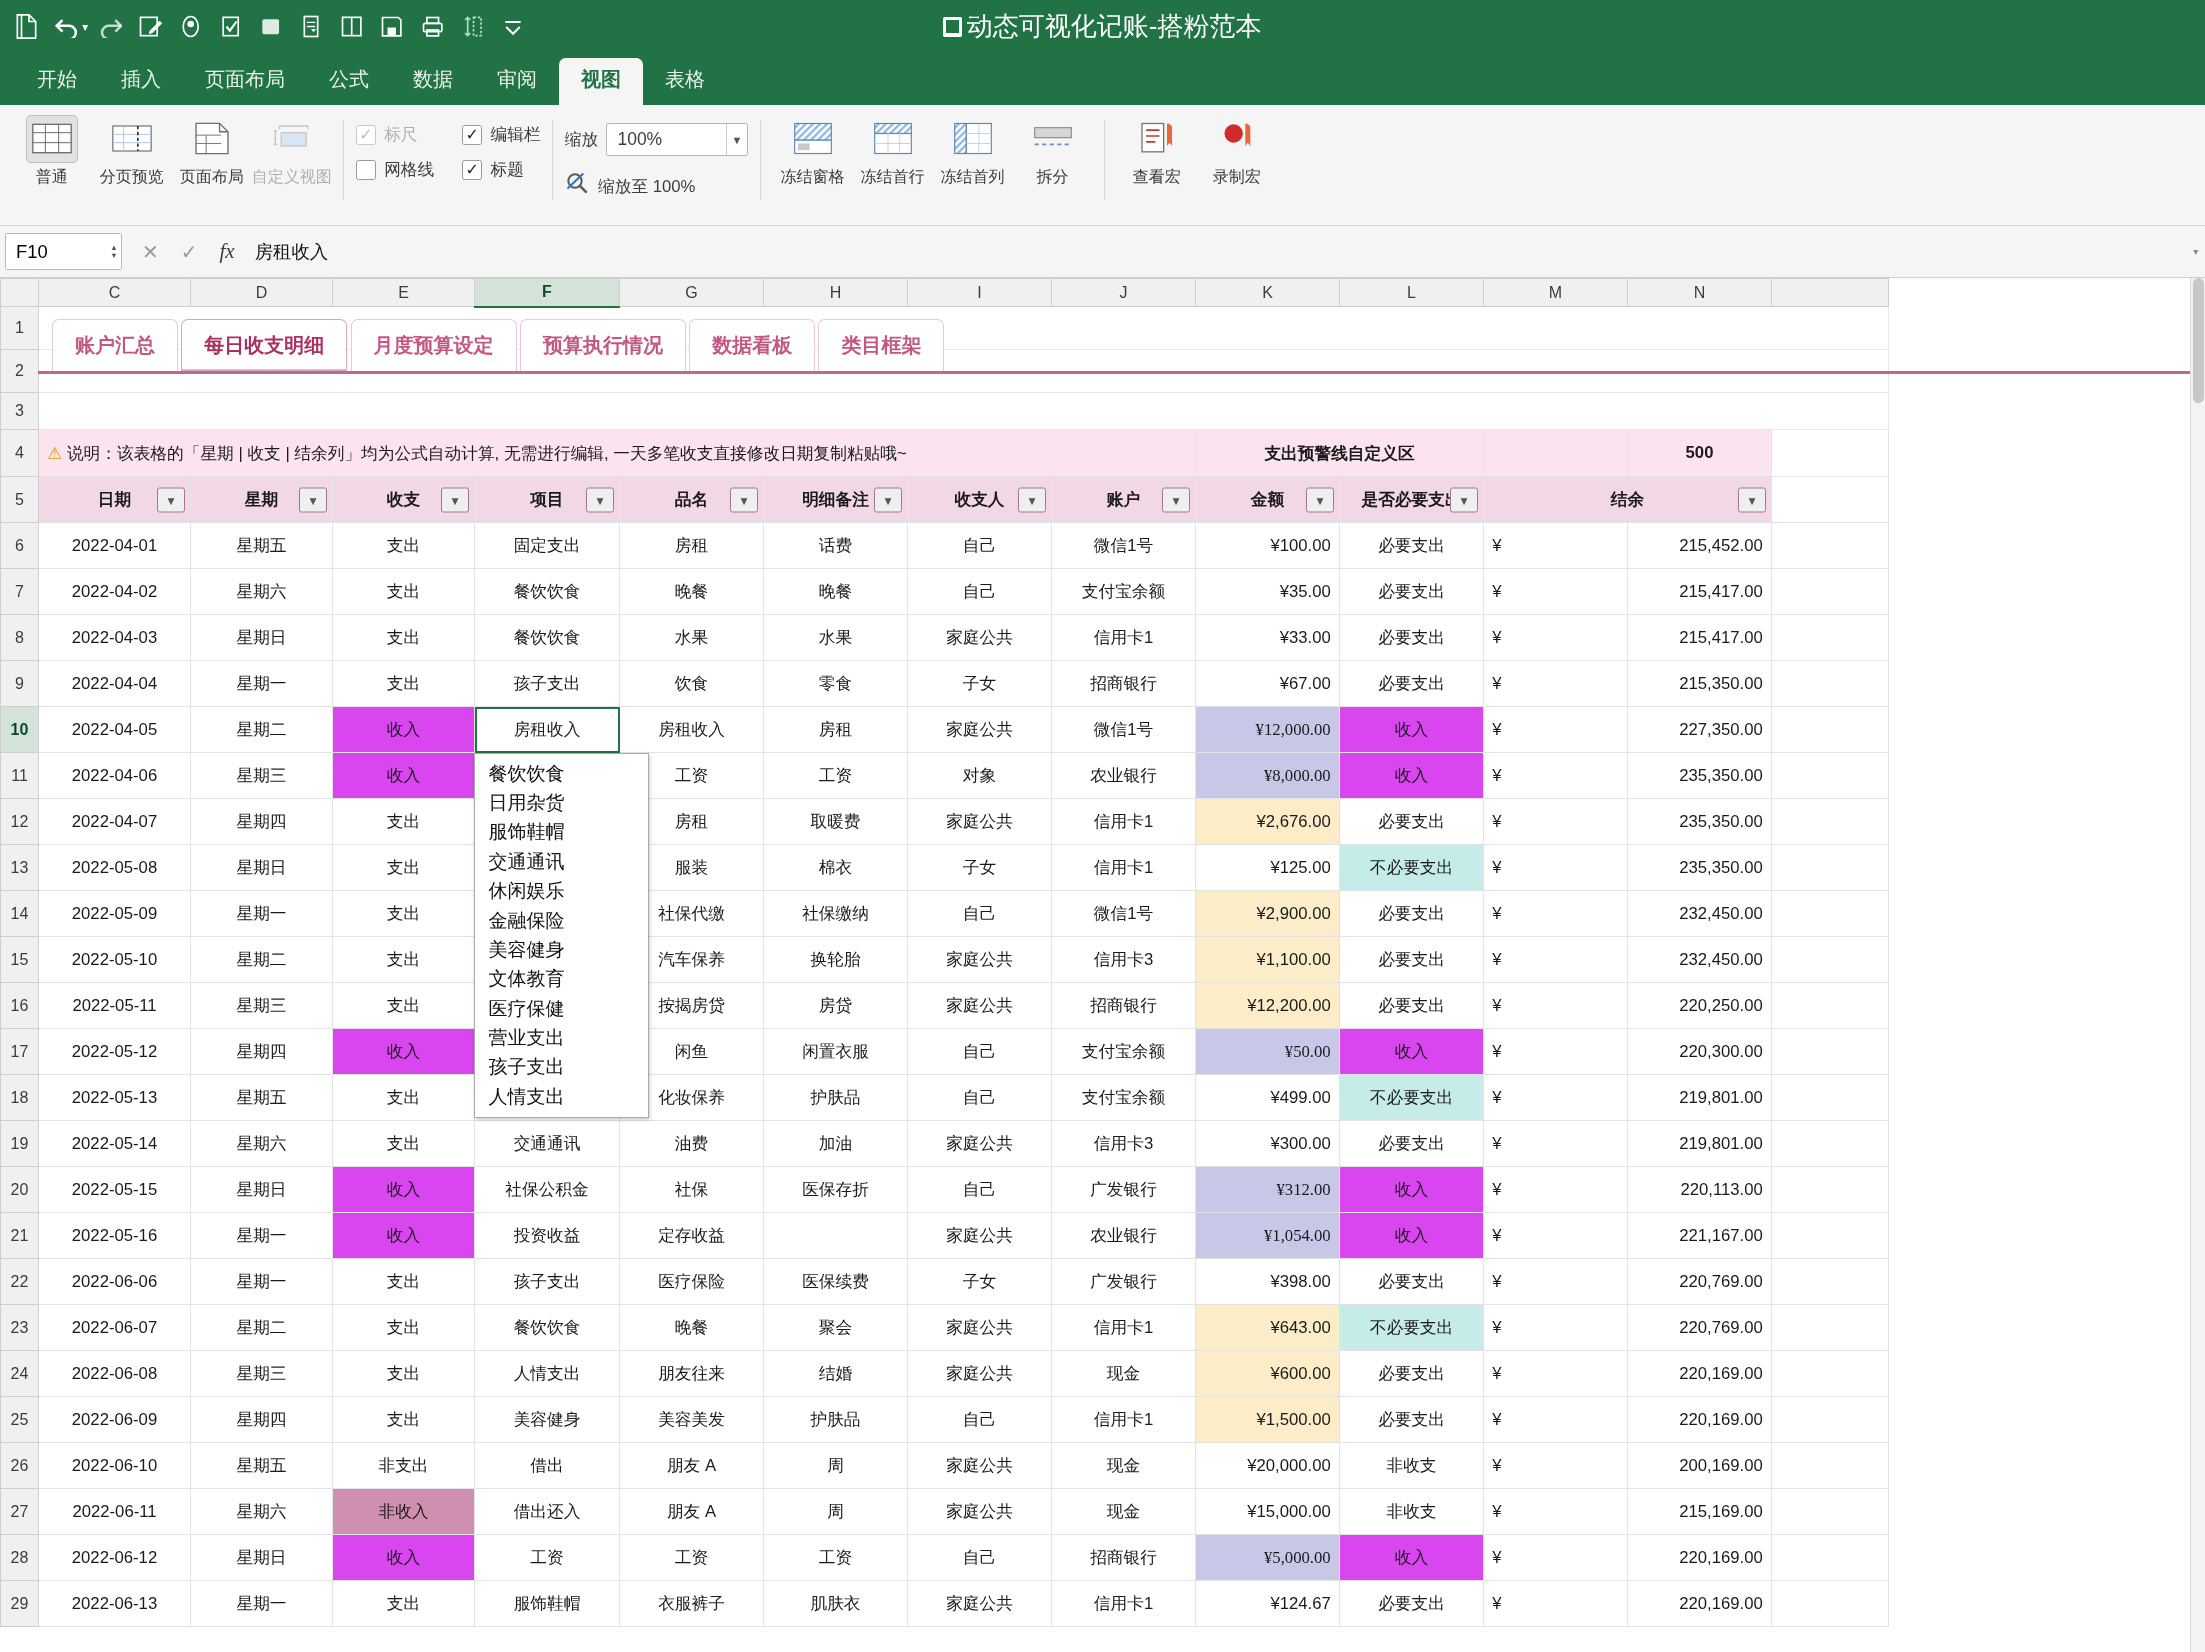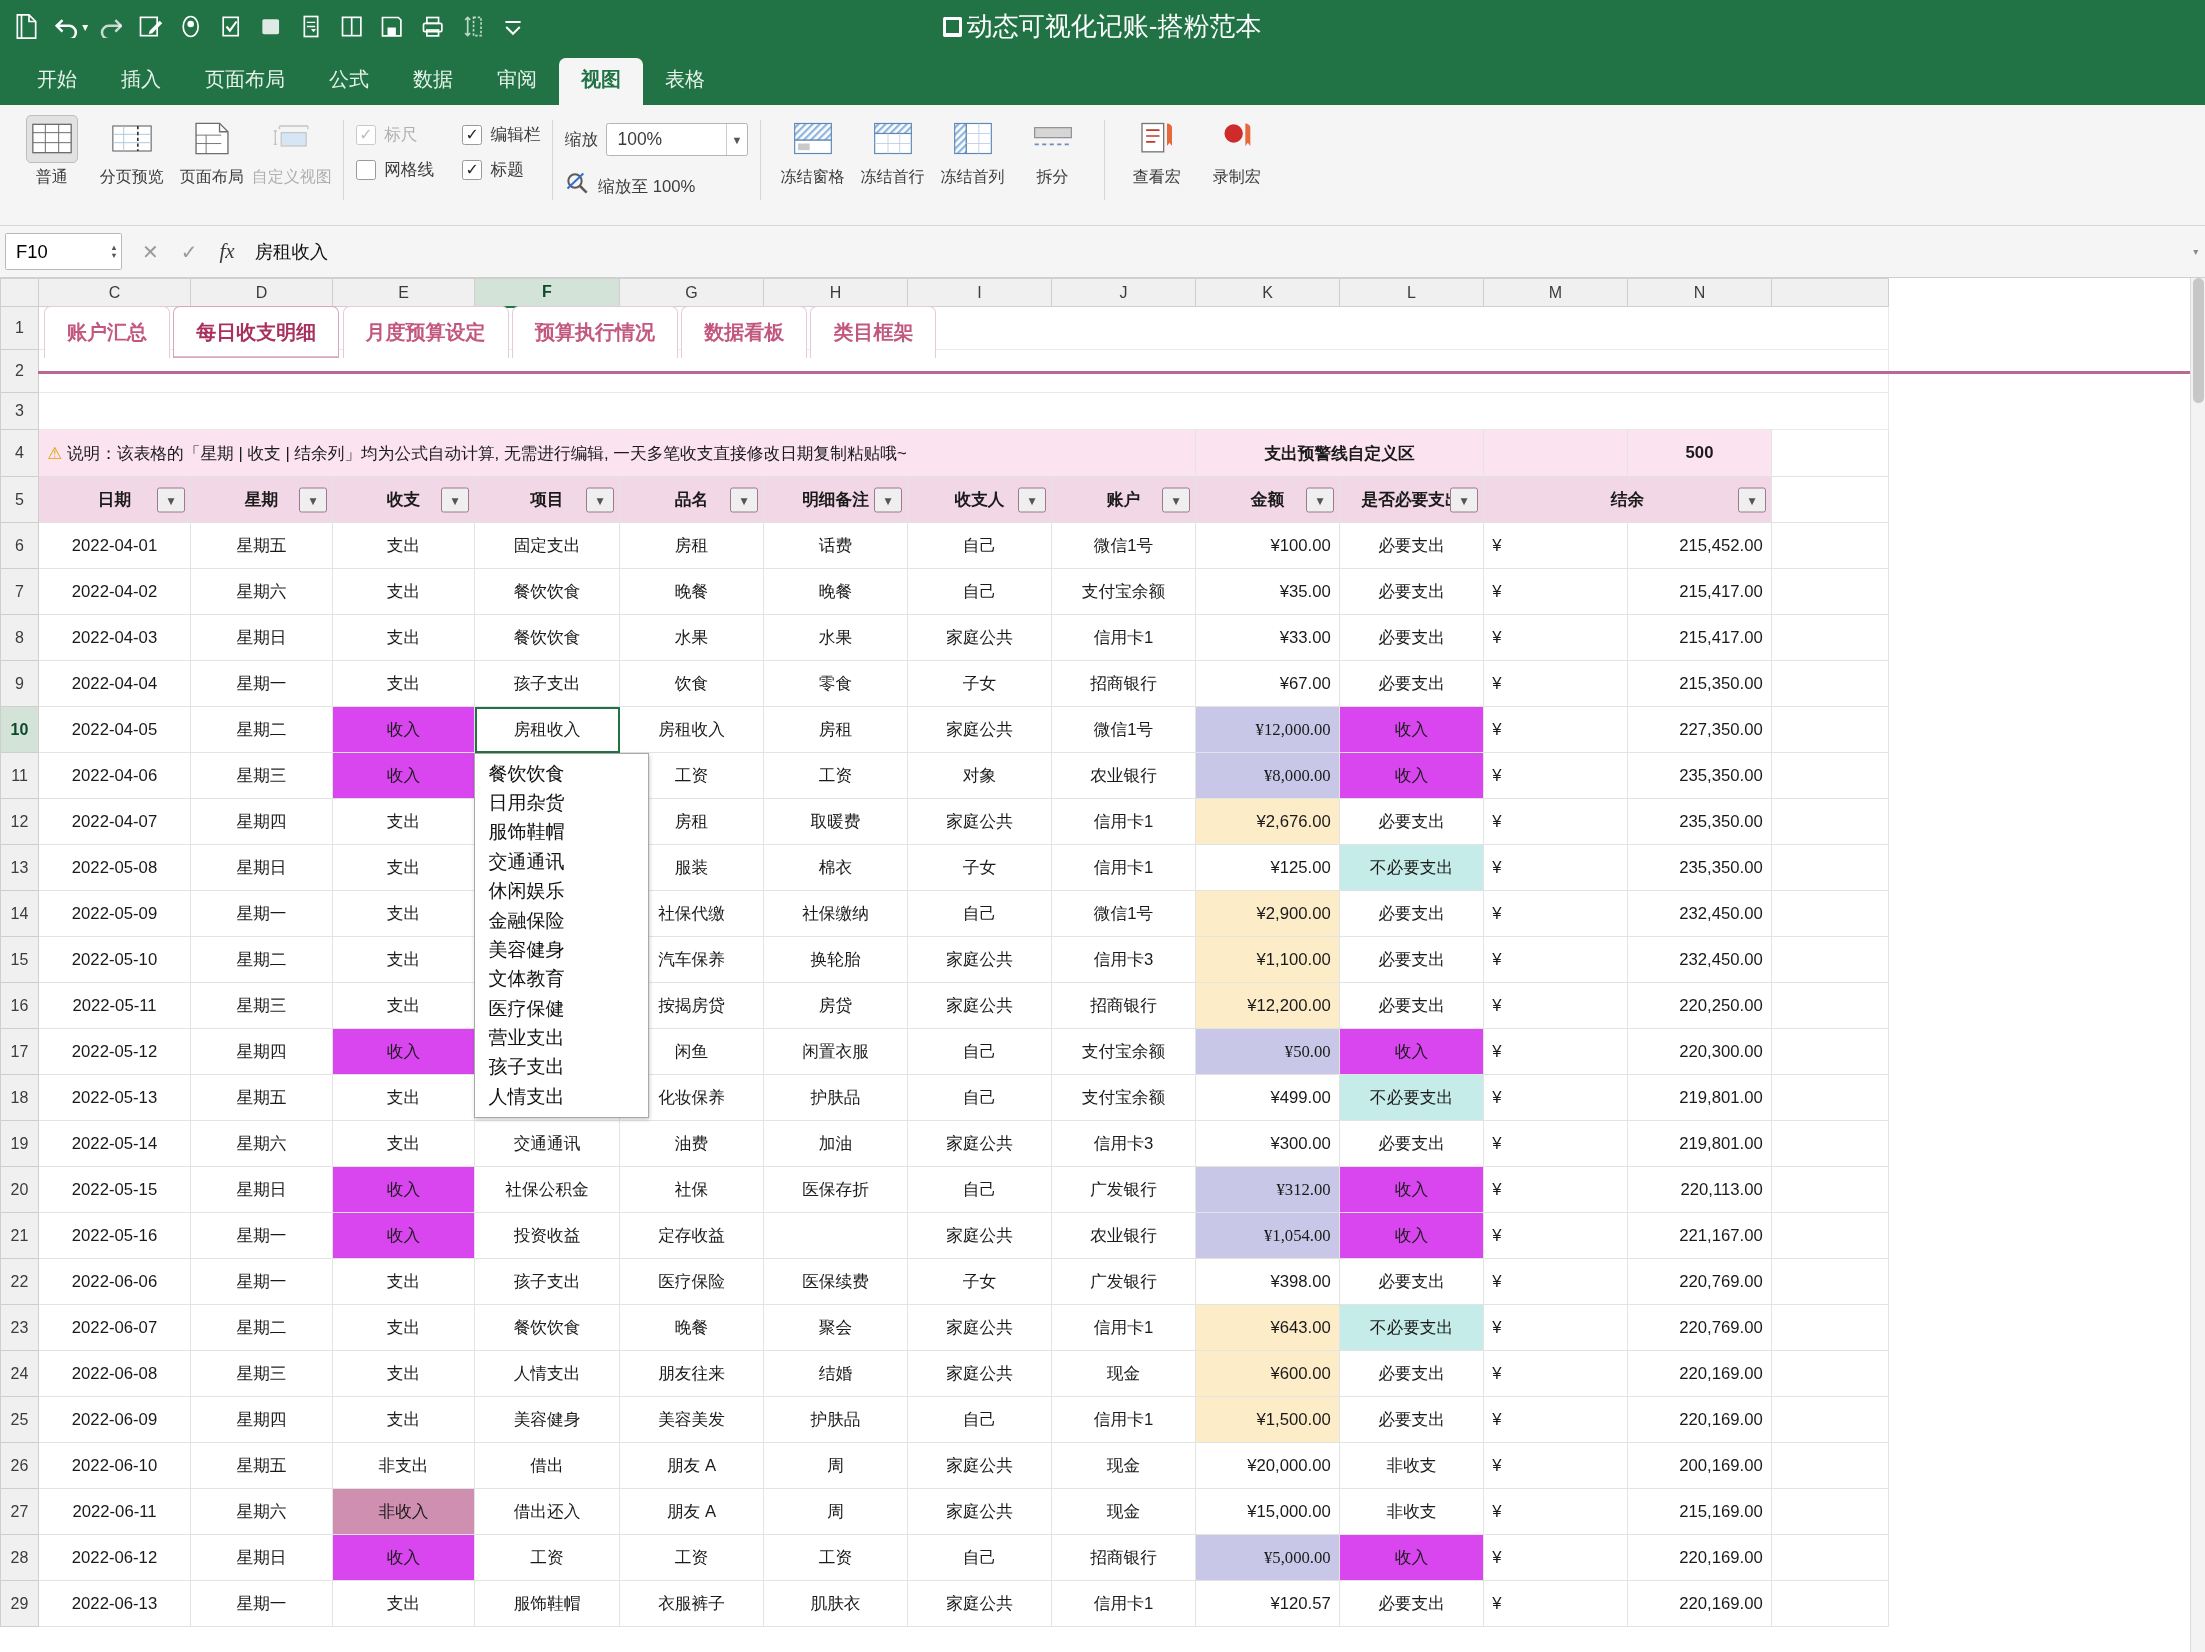--- a/index.html
+++ b/index.html
@@ -94,22 +94,22 @@
     width:28px; height:25px; background:#efefef; border:0.8px solid #9b7a8d; border-radius:2.5px;
     display:flex; align-items:center; justify-content:center; font-size:11.7px; color:#555; }
   .inc { background:#d946ef; }
   .nonexp { background:#cf8fb0; }
   .amt-inc { background:#c9c7e8;font-family:Liberation Serif, serif; }
   .amt-warn { background:#fdecc8; }
   .need { background:#ffffff; }
   .noneed { background:#c5ece8; }
 
   
-  .sheettabs { position:absolute; left:38px; top:28px; height:65px; display:flex; align-items:flex-start;
-    gap:3.3px; padding-left:6px; }
+  .sheettabs { position:absolute; left:38px; top:28px; height:65px; display:flex; align-items:flex-end;
+    gap:3.3px; padding-left:14px; }
   .stab { height:52px; padding:0 22px; display:flex; align-items:center; justify-content:center;
     font-size:20px; font-weight:bold; color:#c2587f; background:#ffffff;
     border:0.8px solid #e8c9da; border-bottom:none; border-radius:6.7px 6.7px 0 0; }
   .stab.active { color:#a8315f; border-color:#d9a6c0; box-shadow:0 -1.7px 0 #d9a6c0 inset; }
   .sheettabs-underline { position:absolute; left:38px; right:0; top:93px; height:2.5px; background:#b86a93; }
 
   
   .selcell { outline:2.5px solid #217346; outline-offset:-2.5px; position:relative; }
   .selcell .dd { position:absolute; right:-32px; top:-0.8px; width:32px; height:100%;
     background:#f2f2f2; border:0.8px solid #9a9a9a; display:flex; align-items:center;
@@ -913,21 +913,21 @@
         <tr>
           <th class="rowhdr">29</th>
           <td class="c ctr">2022-06-13</td>
           <td class="c ctr">星期一</td>
           <td class="c ctr ">支出</td>
           <td class="c ctr">服饰鞋帽</td>
           <td class="c ctr">衣服裤子</td>
           <td class="c ctr">肌肤衣</td>
           <td class="c ctr">家庭公共</td>
           <td class="c ctr">信用卡1</td>
-          <td class="c rgt ">¥120.57</td>
+          <td class="c rgt ">¥124.67</td>
           <td class="c ctr need">必要支出</td>
           <td class="c lft">¥</td>
           <td class="c rgt">220,169.00</td>
           <td class="c "></td>
         </tr>
       </tbody>
   </table>
 
   <div class="sheettabs">
     <div class="stab">账户汇总</div>

